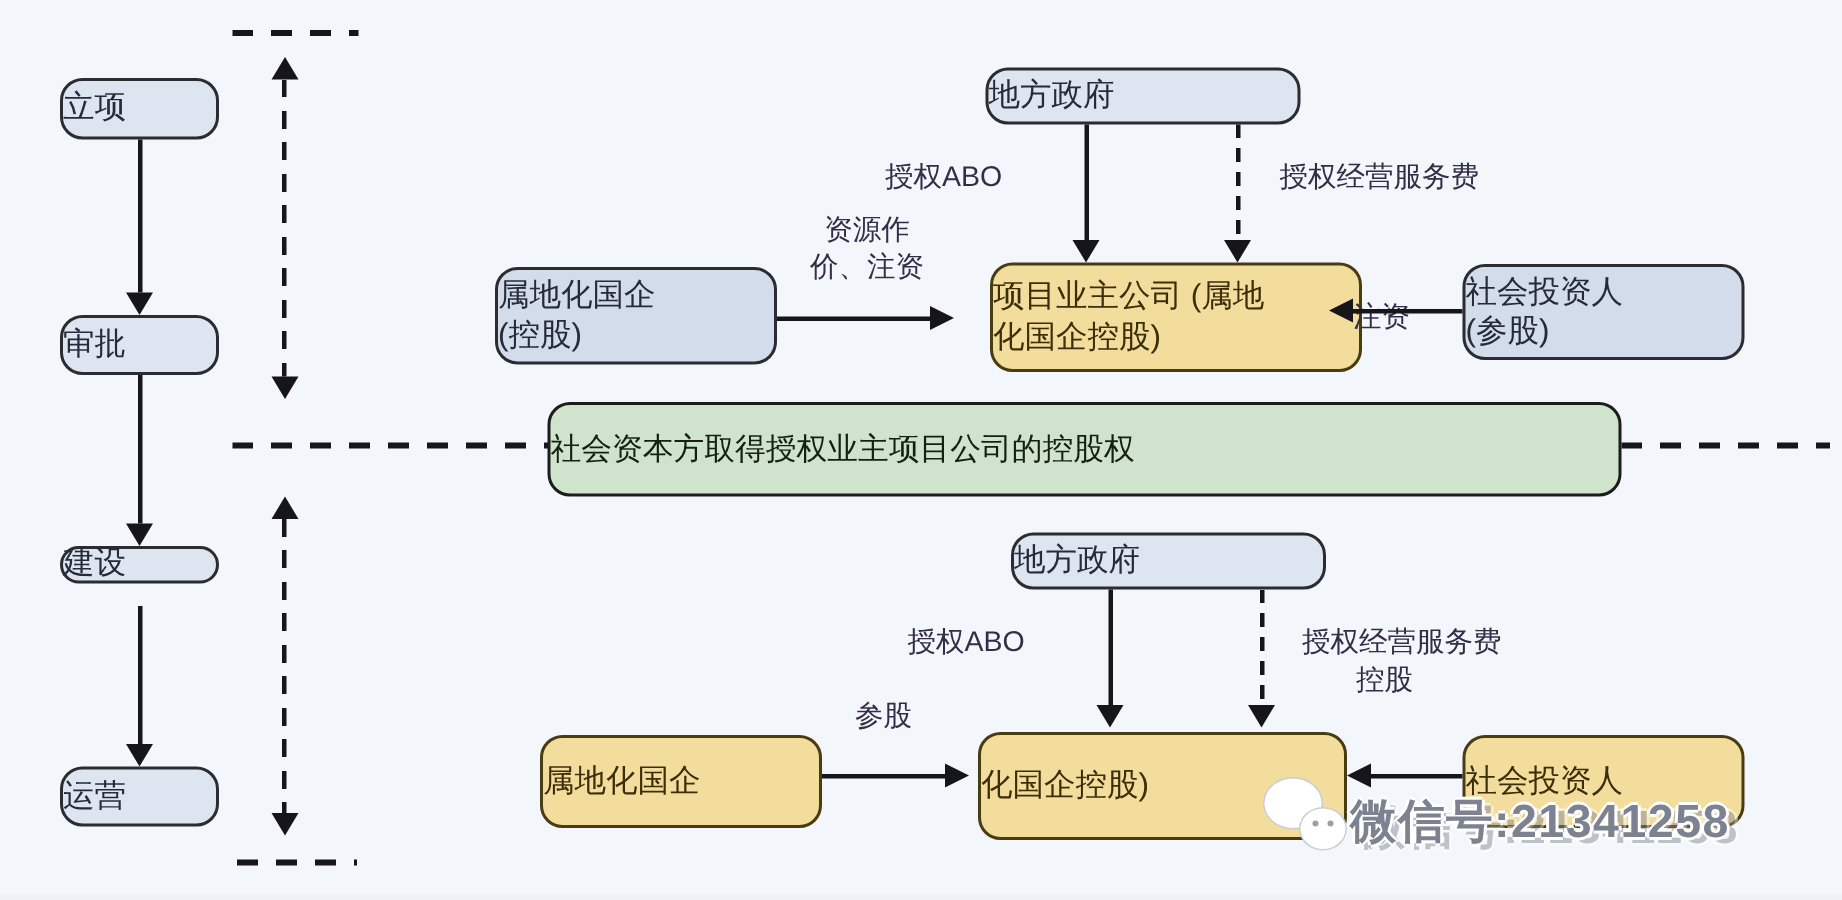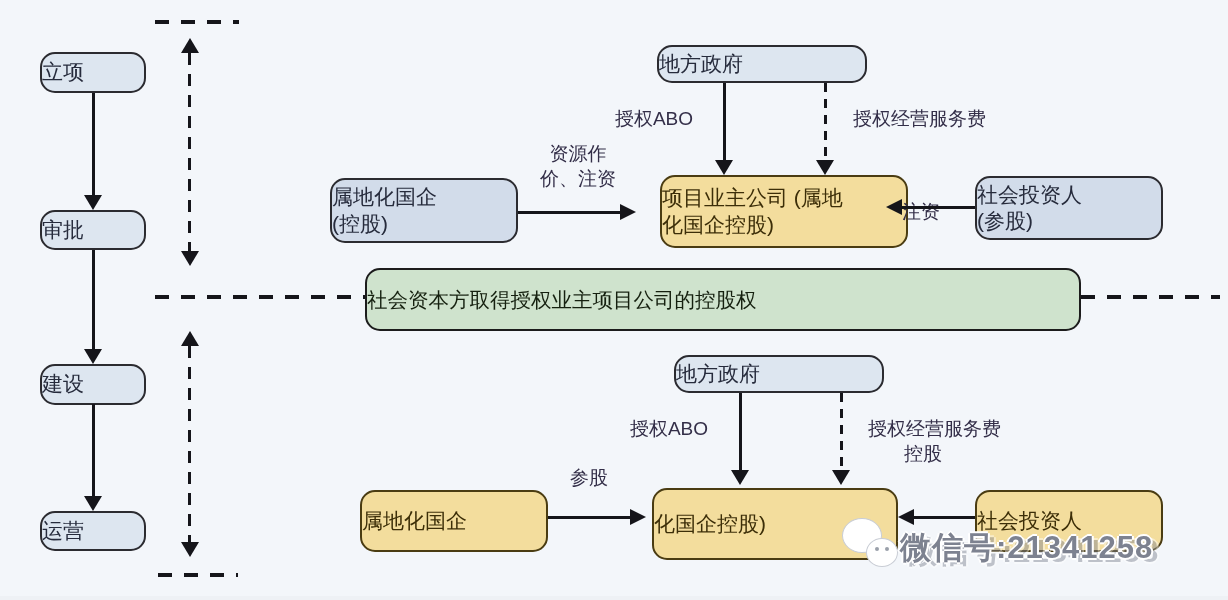--- a/index.html
+++ b/index.html
@@ -20,40 +20,40 @@
   .vdash{position:absolute;width:3px;background:repeating-linear-gradient(180deg,#15151a 0 12px,transparent 12px 21px);}
   .vdash-thin{position:absolute;width:2.5px;background:repeating-linear-gradient(180deg,#15151a 0 9px,transparent 9px 16px);}
   .hdash{position:absolute;height:3.5px;background:repeating-linear-gradient(90deg,#15151a 0 14px,transparent 14px 26px);}
   .ah-down{position:absolute;width:0;height:0;border-left:9px solid transparent;border-right:9px solid transparent;border-top:15px solid #15151a;}
   .ah-up{position:absolute;width:0;height:0;border-left:9px solid transparent;border-right:9px solid transparent;border-bottom:15px solid #15151a;}
   .ah-right{position:absolute;width:0;height:0;border-top:8px solid transparent;border-bottom:8px solid transparent;border-left:16px solid #15151a;}
   .ah-left{position:absolute;width:0;height:0;border-top:8px solid transparent;border-bottom:8px solid transparent;border-right:16px solid #15151a;}
   
   .lbl{position:absolute;color:#332e48;font-size:19px;line-height:1.3;white-space:nowrap;}
   .lbl.center{text-align:center;}
-  .lbl.right{text-align:center;}
+  .lbl.right{text-align:left;}
   
   .wm-text{position:absolute;font-size:31px;font-weight:bold;letter-spacing:1px;color:#7d8290;white-space:nowrap;
            text-shadow:-2px 0 0 #ffffff,2px 0 0 #ffffff,0 -2px 0 #ffffff,0 2px 0 #ffffff;}
   .wm-text.ghost{opacity:.45;}
   .bubble{position:absolute;background:#ffffff;border:1.5px solid #c9cdd5;border-radius:50%;}
   .dot{position:absolute;width:4px;height:4px;border-radius:50%;background:#9aa0aa;}
 </style>
 </head>
 <body>
 
 <div class="canvas">
 
   <div class="box blue" style="left:40px;top:52px;width:106px;height:41px;">
     <span>立项</span>
   </div>
   <div class="box blue" style="left:40px;top:210px;width:106px;height:40px;">
     <span>审批</span>
   </div>
-  <div class="box blue" style="left:40px;top:364px;width:106px;height:41px;">
+  <div class="box blue" style="left:40px;top:364px;width:106px;height:25px;">
     <span>建设</span>
   </div>
   <div class="box blue" style="left:40px;top:511px;width:106px;height:40px;">
     <span>运营</span>
   </div>
 
   <div class="vline" style="left:92px;top:93px;height:102px;"></div>
   <div class="ah-down" style="left:84px;top:195px;"></div>
   <div class="vline" style="left:92px;top:250px;height:99px;"></div>
   <div class="ah-down" style="left:84px;top:349px;"></div>

